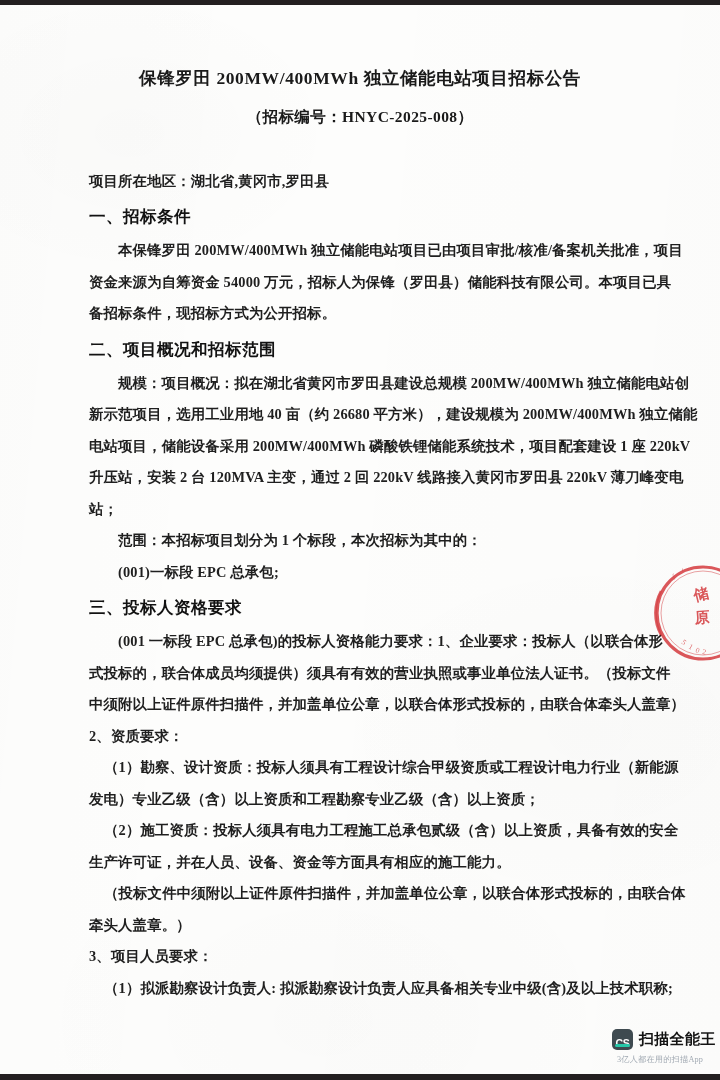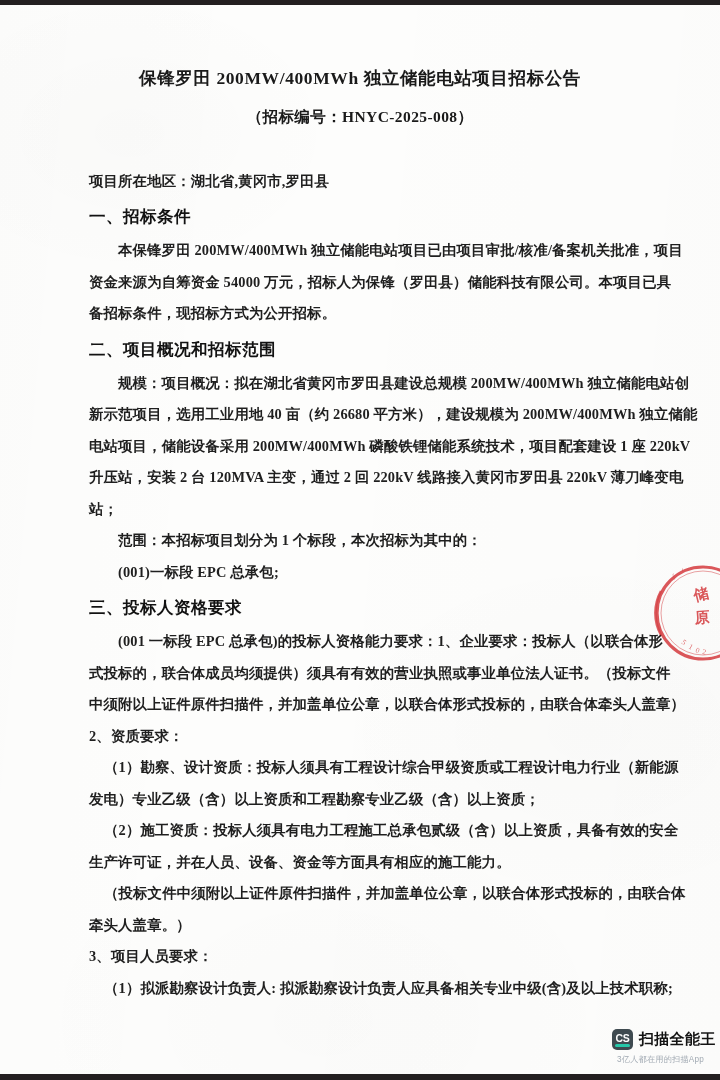--- a/index.html
+++ b/index.html
@@ -139,21 +139,21 @@
     gap: 6px;
   }
   .cs-logo {
     width: 21px;
     height: 21px;
     border-radius: 5px;
     background: #2f3b42;
     position: relative;
     overflow: hidden;
     display: flex;
-    align-items: center;
+    align-items: flex-end;
     justify-content: center;
     flex: 0 0 auto;
   }
   .cs-logo .cs-text {
     font-family: "Liberation Sans", sans-serif;
     font-size: 10.5px;
     font-weight: bold;
     color: #ffffff;
     letter-spacing: -0.3px;
     line-height: 1;
@@ -170,21 +170,21 @@
   }
   .wm-name {
     font-family: "Liberation Sans", sans-serif;
     font-size: 15px;
     font-weight: bold;
     color: #000000;
     letter-spacing: 0.3px;
     white-space: nowrap;
   }
   .wm-tagline {
-    font-family: Liberation Sans, sans-serif;
+    font-family: Liberation Serif, serif;
     font-size: 8.2px;
     color: #9aa3ad;
     letter-spacing: 0.2px;
     margin-top: 4px;
     margin-left: 5px;
     white-space: nowrap;
   }
 </style>
 </head>
 <body>

